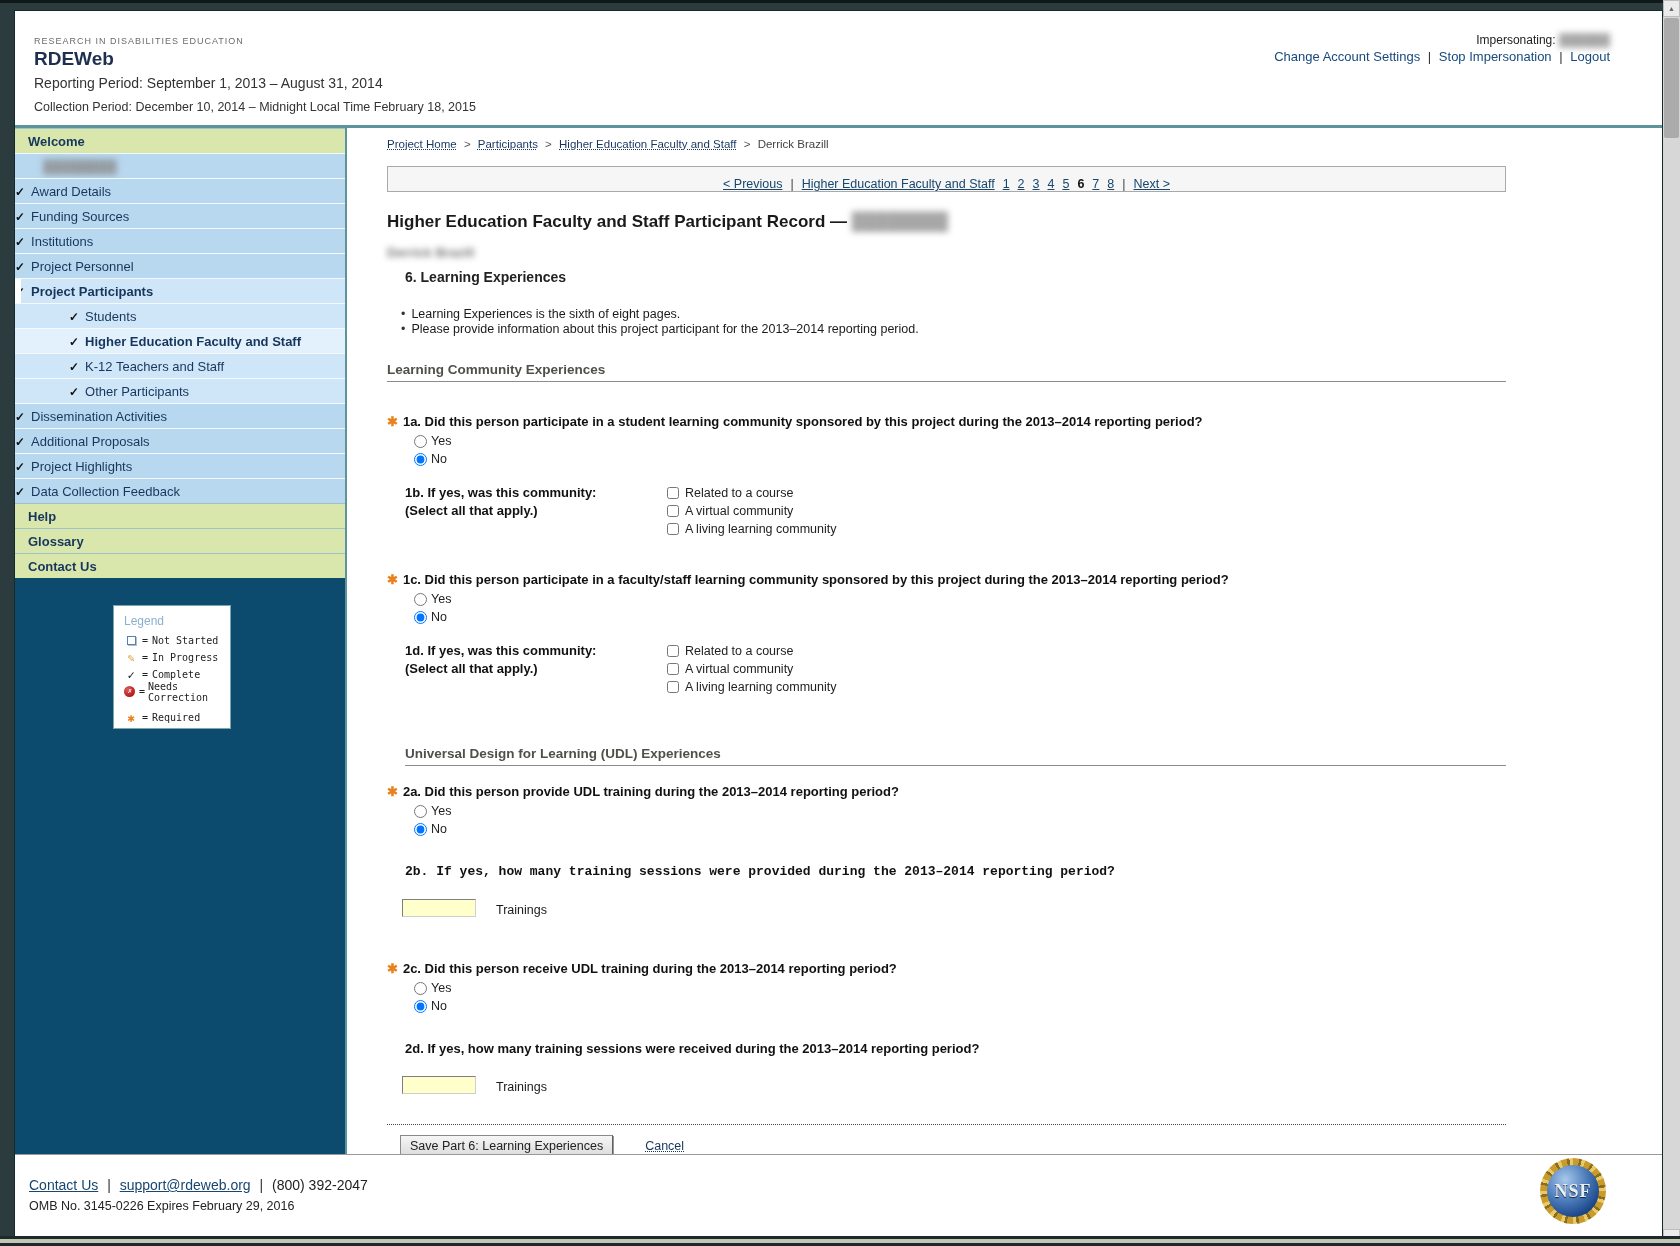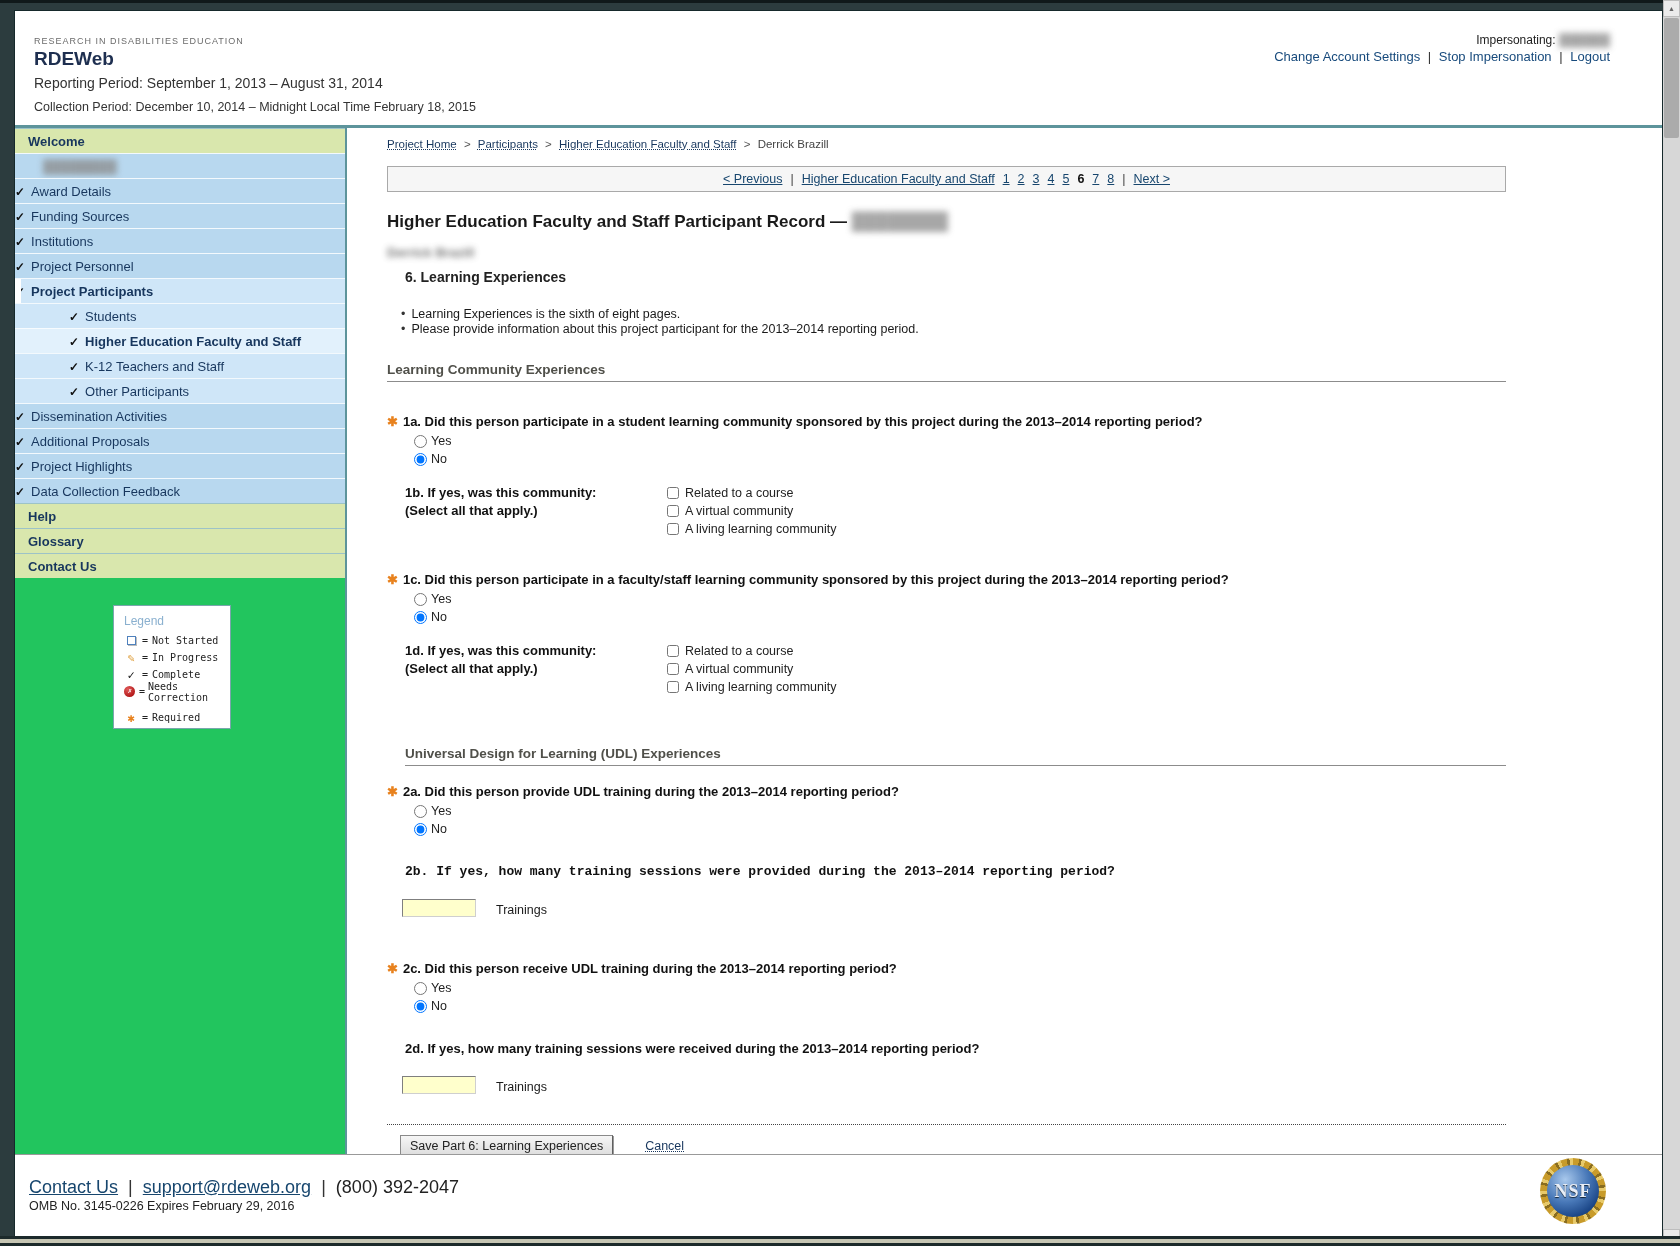--- a/index.html
+++ b/index.html
@@ -35,21 +35,21 @@
   .hdr .imp { position:absolute; right:52px; top:22px; font-size:12px; color:#222; text-align:right; }
   .hdr .hlinks { position:absolute; right:52px; top:38px; font-size:13px; text-align:right; }
   .hdr .hlinks a { color:#174a7c; text-decoration:none; }
   .hdr .hlinks .pipe { color:#333; margin:0 4px; }
   .tealrule { position:absolute; left:0; top:114px; width:100%; height:3px; background:#5d949b; }
 
   .blur { filter:blur(3px); opacity:.75; color:#8a8a8a; }
   .blur-name { filter:blur(3px); opacity:.8; color:#555; font-weight:bold; }
 
   
-  .sidebar { position:absolute; left:0; top:117px; width:332px; bottom:82px; background:#22c55e; border-right:2px solid #5d949b; }
+  .sidebar { position:absolute; left:0; top:117px; width:332px; bottom:82px; background:#0c4a6e; border-right:2px solid #5d949b; }
   .srow { position:relative; height:25px; line-height:25px; font-size:13px; color:#17365d; cursor:pointer; }
   .srow.green { background:#d9e7ad; font-weight:bold; padding-left:13px; border-top:1px solid #9dc3c7; }
   .srow.blue  { background:#b8d8ef; border-top:1px solid #f3f9fd; }
   .srow.blue2 { background:#cfe6f8; border-top:1px solid #f3f9fd; }
   .srow.blue3 { background:#e2f1fc; border-top:1px solid #f7fbfe; font-weight:bold; }
   .srow.bold { font-weight:bold; }
   .srow .lv0 { padding-left:28px; }
   .srow .lv1 { display:inline-block; }
   .srow .lv2 { padding-left:54px; display:inline-block; }
   .srow .chk { font-weight:bold; color:#111; margin-right:6px; font-size:12px; }
@@ -72,21 +72,21 @@
 
   
   .main { position:absolute; left:334px; top:117px; right:0; bottom:82px; background:#fff; overflow:hidden; }
   .content { padding:10px 0 0 38px; width:1158px; }
 
   .crumbs { font-size:11.5px; color:#444; }
   .crumbs a { color:#17365d; text-decoration:underline dotted 1px; }
   .crumbs .sep { margin:0 4px; color:#555; }
 
   .pagbox { margin-top:16px; width:1119px; height:26px; border:1px solid #a9a9a9; background:#f6f6f6;
-            font-size:12.5px; display:flex; align-items:center; justify-content:center; gap:8px; color:#333; }
+            font-size:12.5px; display:flex; align-items:flex-end; justify-content:center; gap:8px; color:#333; }
   .pagbox a { color:#17466e; text-decoration:underline; }
   .pagbox .cur { font-weight:bold; color:#111; }
   .pagbox .pipe { color:#444; }
   .pagbox .nums { display:flex; gap:8px; }
 
   .ptitle { margin-top:20px; font-size:17px; font-weight:bold; color:#1a1a1a; }
   .pname { margin-top:13px; font-size:13px; }
   .pheading { margin-top:9px; margin-left:18px; font-size:14px; font-weight:bold; color:#222; }
 
   .bullets { margin-top:22px; margin-left:14px; font-size:12.5px; color:#1a1a1a; }
@@ -118,21 +118,21 @@
 
   .dotrule { margin-top:30px; width:1119px; border:none; border-top:1px dotted #444; height:0; }
   .btnrow { margin-top:10px; margin-left:13px; display:flex; align-items:center; gap:32px; }
   .savebtn { font-family:"Liberation Sans", sans-serif; font-size:12.5px; color:#222; padding:3px 9px;
              background:linear-gradient(#f6f6f6,#dcdcdc); border:1px solid #8a8a8a; border-right-color:#5f5f5f;
              border-bottom-color:#5f5f5f; box-shadow:1px 1px 0 #9a9a9a; cursor:pointer; }
   .cancel { font-size:12.5px; color:#17365d; text-decoration:underline dotted 1px; }
 
   
   .footer { position:absolute; left:0; bottom:0; width:100%; height:82px; background:#fff; border-top:1px solid #999; }
-  .footer .f1 { position:absolute; left:14px; top:22px; font-size:18px; color:#222; }
+  .footer .f1 { position:absolute; left:14px; top:22px; font-size:14px; color:#222; }
   .footer .f1 a { color:#17466e; text-decoration:underline; }
   .footer .f1 .pipe { margin:0 5px; color:#333; }
   .footer .f2 { position:absolute; left:14px; top:44px; font-size:12.5px; color:#222; }
 
   .nsf { position:absolute; right:56px; top:3px; width:66px; height:66px; }
   .nsf-ring { position:absolute; left:0; top:0; width:66px; height:66px; border-radius:50%;
               background:repeating-conic-gradient(#c89b2a 0 11deg, #8a6d1f 11deg 16deg, #e7c96a 16deg 22.5deg); }
   .nsf-globe { position:absolute; left:7px; top:7px; width:52px; height:52px; border-radius:50%;
                background:radial-gradient(circle at 35% 28%, #a8c8ec 0%, #4878b8 45%, #1c4788 75%, #0e3166 100%);
                display:flex; align-items:center; justify-content:center; }

